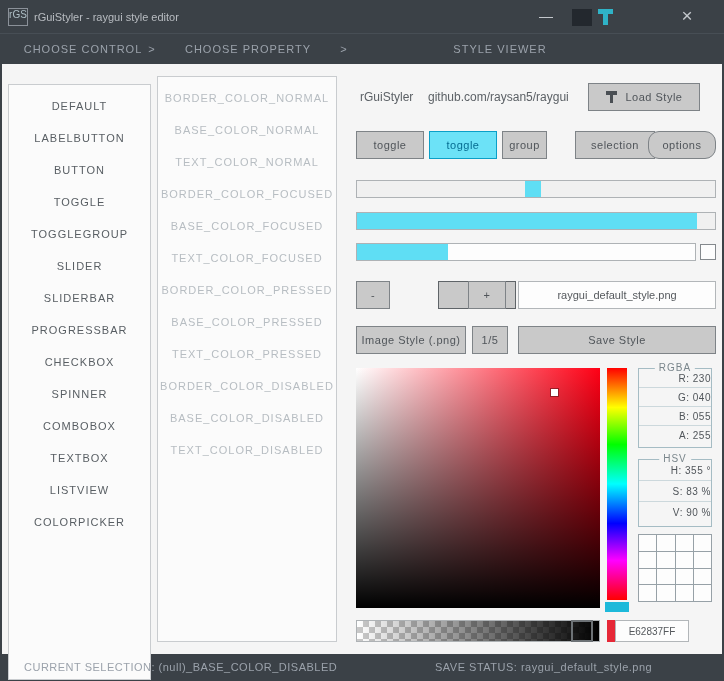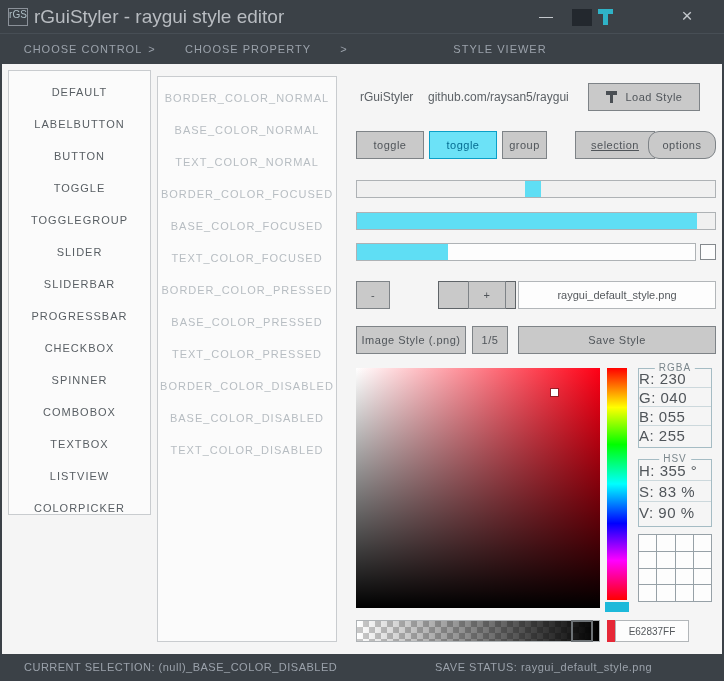--- a/index.html
+++ b/index.html
@@ -9,21 +9,21 @@
     position:relative; width:724px; height:681px;
     background:#3b4147; overflow:hidden;
     font-family:"Liberation Sans", sans-serif;
   }
   .client { position:absolute; left:2px; top:64px; width:720px; height:590px; background:#f5f5f5; }
 
   
   .titlebar { position:absolute; left:0; top:0; width:724px; height:34px; border-bottom:1px solid #474e55; }
   .app-icon { position:absolute; left:8px; top:8px; width:20px; height:18px; border:1px solid #8b9199;
               color:#aebfc6; font-size:10px; display:flex; align-items:flex-start; justify-content:center; }
-  .win-title { position:absolute; left:34px; top:0; height:24px; line-height:34px; color:#b8bcc1; font-size:19px; }
+  .win-title { position:absolute; left:34px; top:0; height:24px; line-height:34px; color:#b8bcc1; font-size:11px; }
   .win-btn { position:absolute; top:0; height:34px; line-height:32px; color:#c3c7cc; text-align:center; cursor:default; }
   .maxbox { position:absolute; left:572px; top:9px; width:20px; height:17px; background:#23282e; }
   .logo { position:absolute; left:597px; top:8px; width:18px; height:18px; }
   .logo .h { position:absolute; left:1px; top:1px; width:15px; height:5px; background:#2fb3c7; }
   .logo .v { position:absolute; left:6px; top:6px; width:5px; height:11px; background:#2fb3c7; }
 
   
   .menubar { position:absolute; left:0; top:34px; width:724px; height:30px; }
   .menu-item, .menu-sep { position:absolute; top:0; height:30px; line-height:30px; color:#9ba2ab;
               font-size:11px; letter-spacing:1px; text-align:center; }
@@ -52,21 +52,21 @@
   .picker-cursor { position:absolute; width:7px; height:7px; background:#fff; box-shadow:0 0 0 1px rgba(0,0,0,0.35); }
   .huebar {
     position:absolute; left:607px; top:368px; width:20px; height:232px;
     background: linear-gradient(to bottom,#ff0000 0%,#ffff00 17%,#00ff00 33%,#00ffff 50%,#0000ff 67%,#ff00ff 83%,#ff0000 100%);
   }
   .hue-handle { position:absolute; left:605px; top:602px; width:24px; height:10px; background:#1db9da; }
 
   .groupbox { position:absolute; border:1px solid #a5bcc4; }
   .gb-label { position:absolute; top:-7px; left:50%; transform:translateX(-50%); background:#f5f5f5;
               padding:0 4px; font-size:10px; letter-spacing:1px; color:#7a868c; }
-  .gb-row { text-align:left; font-size:15px; letter-spacing:0.5px; color:#50555a; }
+  .gb-row { text-align:right; font-size:10px; letter-spacing:0.5px; color:#50555a; }
   .gb-row:not(:last-child){ border-bottom:1px solid #ccd8dc; }
   .rgba .gb-row { height:19px; line-height:19px; }
   .hsv  .gb-row { height:21px; line-height:21px; }
 
   .swatch-grid { position:absolute; left:638px; top:534px; width:74px; height:68px;
                  border-top:1px solid #97a1a7; border-left:1px solid #97a1a7;
                  display:grid; grid-template-columns:repeat(4,1fr); grid-template-rows:repeat(4,1fr); background:#fdfdfd; }
   .swatch-cell { border-right:1px solid #97a1a7; border-bottom:1px solid #97a1a7; }
 
   .alphabar {
@@ -115,21 +115,21 @@
   <div class="menubar">
     <span class="menu-item" style="left:18px;width:130px;">CHOOSE CONTROL</span>
     <span class="menu-sep" style="left:146px;width:12px;">&gt;</span>
     <span class="menu-item" style="left:168px;width:160px;">CHOOSE PROPERTY STYLE</span>
     <span class="menu-sep" style="left:338px;width:12px;">&gt;</span>
     <span class="menu-item" style="left:430px;width:140px;">STYLE VIEWER</span>
   </div>
 
   <div class="client"></div>
 
-  <div class="panel" style="left:8px;top:70px;width:143px;height:445px;">
+  <div class="panel" style="left:8px;top:84px;width:143px;height:596px;">
     <div class="list-item">DEFAULT</div>
     <div class="list-item">LABELBUTTON</div>
     <div class="list-item">BUTTON</div>
     <div class="list-item">TOGGLE</div>
     <div class="list-item">TOGGLEGROUP</div>
     <div class="list-item">SLIDER</div>
     <div class="list-item">SLIDERBAR</div>
     <div class="list-item">PROGRESSBAR</div>
     <div class="list-item">CHECKBOX</div>
     <div class="list-item">SPINNER</div>
@@ -160,21 +160,21 @@
     <span class="load-icon">
         <span class="h"></span>
         <span class="v"></span>
       </span>
     <span>Load Style</span>
   </div>
 
   <div class="btn" style="left:356px;top:131px;width:68px;height:28px;">toggle</div>
   <div class="btn active" style="left:429px;top:131px;width:68px;height:28px;">toggle</div>
   <div class="btn" style="left:502px;top:131px;width:45px;height:28px;">group</div>
-  <div class="btn" style="left:575px;top:131px;width:80px;height:28px;text-decoration:underline;">selection</div>
+  <div class="btn" style="left:575px;top:131px;width:80px;height:28px;">selection</div>
   <div class="btn" style="left:648px;top:131px;width:68px;height:28px;border-radius:11px;">options</div>
 
   <div class="track" style="left:356px;top:180px;width:360px;height:18px;">
     <div class="fill" style="left:47%;width:16px;"></div>
   </div>
 
   <div class="track" style="left:356px;top:212px;width:360px;height:18px;">
     <div class="fill" style="width:95%;"></div>
   </div>
 

